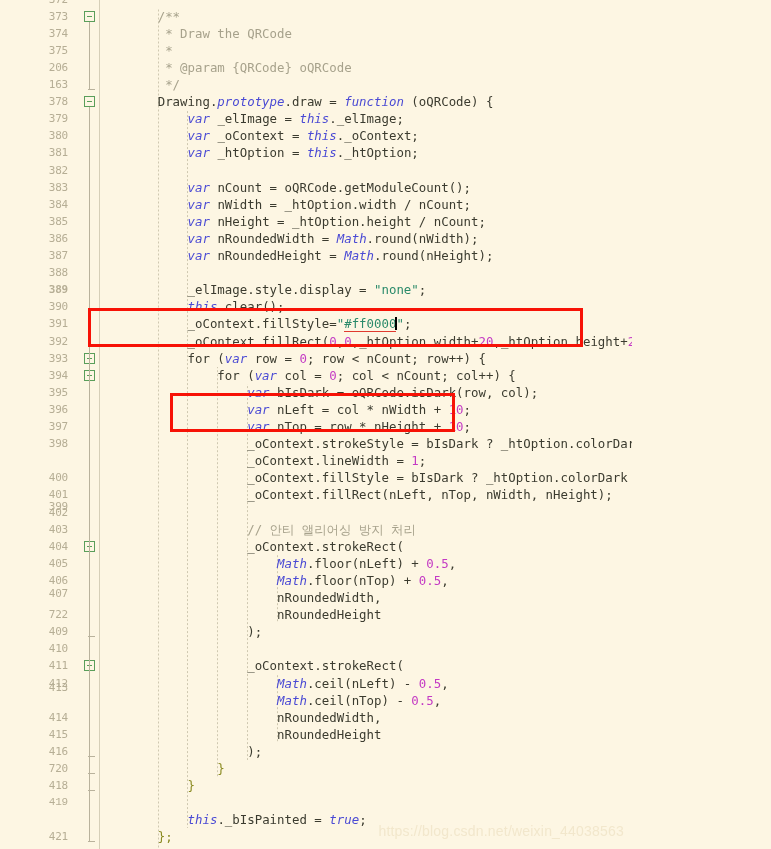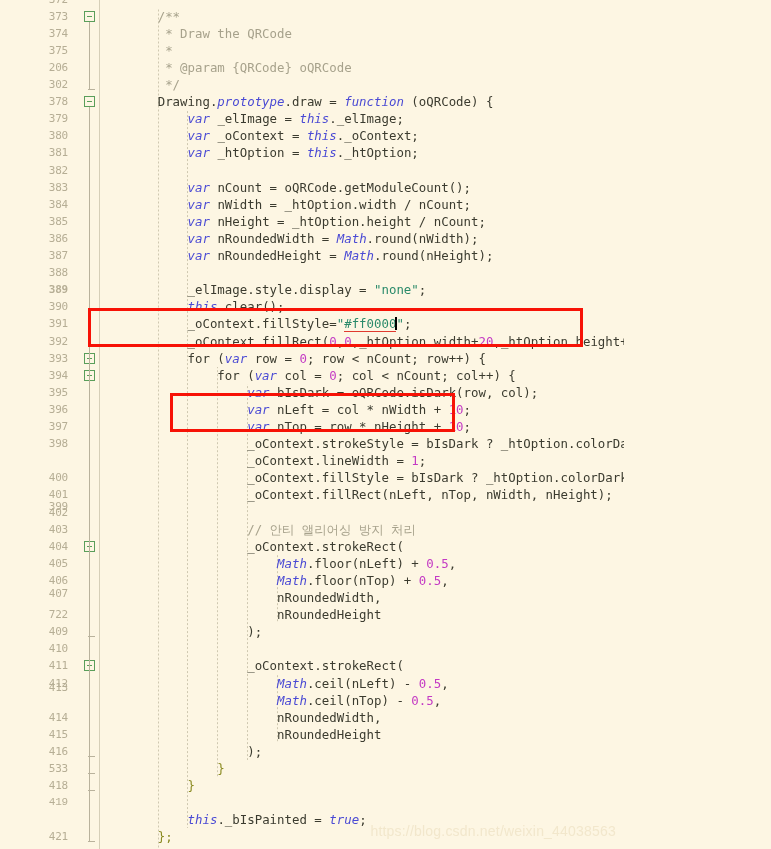--- a/index.html
+++ b/index.html
@@ -10,20 +10,21 @@
     width: 771px; height: 849px;
     overflow: hidden;
     font-family: "DejaVu Sans Mono", "Liberation Mono", monospace;
   }
 
   #editor {
     position: relative;
     width: 624px; height: 849px;
     background: #fdf6e3;
     overflow: hidden;
+    padding-left: 8px;
   }
 
   
   #gutter {
     position: absolute;
     left: 0; top: 0;
     width: 98px; height: 849px;
     background: #fdf6e3;
   }
   #gutter-sep {
@@ -162,21 +163,21 @@
       <div class="guide" style="left: 276.8px; top: 554.8px; height: 68.4px;"></div>
       <div class="guide" style="left: 276.8px; top: 674.5px; height: 68.4px;"></div>
     </div>
 
   <div id="linenums">
       <div class="ln" style="top: -9.5px;">372</div>
       <div class="ln" style="top: 7.6px;">373</div>
       <div class="ln" style="top: 24.7px;">374</div>
       <div class="ln" style="top: 41.8px;">375</div>
       <div class="ln" style="top: 58.9px;">206</div>
-      <div class="ln" style="top: 76px;">302</div>
+      <div class="ln" style="top: 76px;">163</div>
       <div class="ln" style="top: 93.1px;">378</div>
       <div class="ln" style="top: 110.2px;">379</div>
       <div class="ln" style="top: 127.3px;">380</div>
       <div class="ln" style="top: 144.4px;">381</div>
       <div class="ln" style="top: 161.5px;">382</div>
       <div class="ln" style="top: 178.6px;">383</div>
       <div class="ln" style="top: 195.7px;">384</div>
       <div class="ln" style="top: 212.8px;">385</div>
       <div class="ln" style="top: 229.9px;">386</div>
       <div class="ln" style="top: 247px;">387</div>
@@ -202,21 +203,21 @@
       <div class="ln" style="top: 585px;">407</div>
       <div class="ln" style="top: 606.1px;">722</div>
       <div class="ln" style="top: 623.2px;">409</div>
       <div class="ln" style="top: 640.3px;">410</div>
       <div class="ln" style="top: 657.4px;">411</div>
       <div class="ln" style="top: 674.5px;">412</div>
       <div class="ln" style="top: 679px;">413</div>
       <div class="ln" style="top: 708.7px;">414</div>
       <div class="ln" style="top: 725.8px;">415</div>
       <div class="ln" style="top: 742.9px;">416</div>
-      <div class="ln" style="top: 760px;">533</div>
+      <div class="ln" style="top: 760px;">720</div>
       <div class="ln" style="top: 777.1px;">418</div>
       <div class="ln" style="top: 794.2px; font-family: Liberation Mono, monospace;">419</div>
       <div class="ln" style="top: 859px; font-style: italic;">420</div>
       <div class="ln" style="top: 828.4px;">421</div>
       <div class="ln" style="top: 845.5px;">422</div>
     </div>
   <div id="folds">
       <div class="fold" style="top: 10.6px;"></div>
       <div class="foldend" style="top: 89px;"></div>
       <div class="fold" style="top: 96.1px;"></div>

